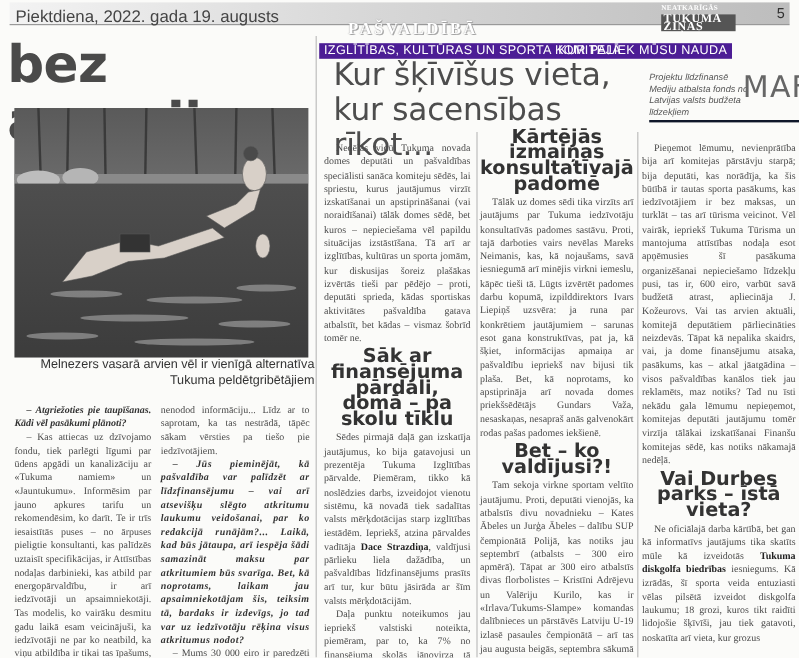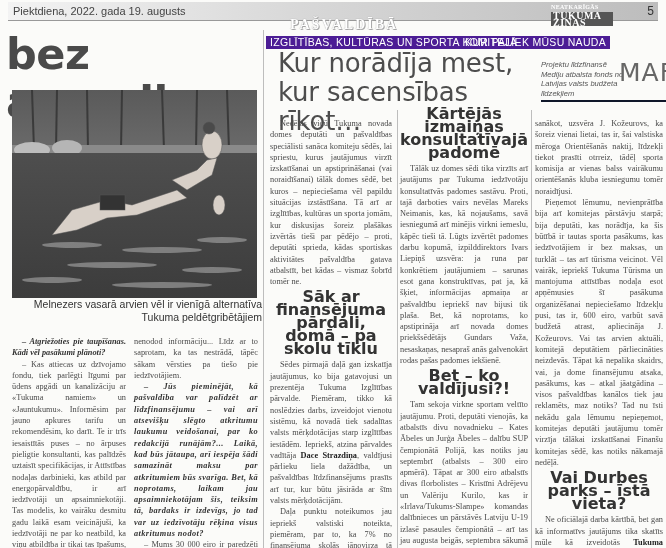--- a/index.html
+++ b/index.html
@@ -7,21 +7,21 @@
   body { position: relative; font-family: "Liberation Serif", serif; color: #3a3a3a; }
 
   
   .masthead {
     position: absolute; left: 8px; top: 2px; width: 650px; height: 19px;
     background: linear-gradient(to right, #f3f3f3 0%, #d8d8d8 45%, #bdbdbd 100%);
     border-bottom: 1px solid #999;
   }
   .masthead .date {
     position: absolute; left: 5px; top: 3px;
-    font-family: "Liberation Sans", sans-serif; font-size: 11px; color: #444;
+    font-family: "Liberation Sans", sans-serif; font-size: 14px; color: #444;
   }
   .masthead .brand {
     position: absolute; left: 282px; top: -1px;
     font-family: "Liberation Serif", serif; font-size: 14px; letter-spacing: 2px;
     color: #fff; font-weight: bold; text-shadow: 0 0 1px #888, 1px 1px 0 #aaa; margin-top: 16px;
   }
   .masthead .logo {
     position: absolute; left: 543px; top: 2px; width: 62px; height: 15px;
     line-height: 7px; font-family: "Liberation Serif", serif; font-weight: bold; color: #fff;
   }
@@ -167,21 +167,21 @@
 </div>
 
 <div class="vsep" style="left:263px; top:30px; height:518px;"></div>
 
 <div class="section-bar">
   <span class="left">IZGLĪTĪBAS, KULTŪRAS UN SPORTA KOMITEJĀ</span>
   <span class="right">KUR PALIEK MŪSU NAUDA</span>
 </div>
 
 <div class="right-headline">
-  <div>Kur norādīja mest,</div>
+  <div>Kur šķīvīšus vieta,</div>
   <div>kur sacensības rīkot…</div>
 </div>
 
 <div class="maf-box">
   <div class="note">Projektu līdzfinansē Mediju atbalsta fonds no Latvijas valsts budžeta līdzekļiem</div>
   <div class="maf">MAF</div>
 </div>
 
 <div class="col-text" style="left:270px; top:118px; width:122px;">
   <p>Nedēļas vidū Tukuma novada domes deputāti un pašvaldības speciālisti sanāca komiteju sēdēs, lai spriestu, kurus jautājumus virzīt izskatīšanai un apstiprināšanai (vai noraidīšanai) tālāk domes sēdē, bet kuros – nepieciešama vēl papildu situācijas izstāstīšana. Tā arī ar izglītības, kultūras un sporta jomām, kur diskusijas šoreiz plašākas izvērtās tieši par pēdējo – proti, deputāti sprieda, kādas sportiskas aktivitātes pašvaldība gatava atbalstīt, bet kādas – vismaz šobrīd tomēr ne.</p>
@@ -195,17 +195,16 @@
 <div class="col-text" style="left:400px; top:107px; width:128px;">
   <div class="sub" style="margin-top:0">Kārtējās izmaiņas konsultatīvajā padomē</div>
   <p>Tālāk uz domes sēdi tika virzīts arī jautājums par Tukuma iedzīvotāju konsultatīvās padomes sastāvu. Proti, tajā darboties vairs nevēlas Mareks Neimanis, kas, kā nojaušams, savā iesniegumā arī minējis virkni iemeslu, kāpēc tieši tā. Lūgts izvērtēt padomes darbu kopumā, izpilddirektors Ivars Liepiņš uzsvēra: ja runa par konkrētiem jautājumiem – sarunas esot gana konstruktīvas, pat ja, kā šķiet, informācijas apmaiņa ar pašvaldību iepriekš nav bijusi tik plaša. Bet, kā noprotams, ko apstiprināja arī novada domes priekšsēdētājs Gundars Važa, nesaskaņas, nesapraš anās galvenokārt rodas pašas padomes iekšienē.</p>
   <div class="sub">Bet – ko valdījusi?!</div>
   <p>Tam sekoja virkne sportam veltīto jautājumu. Proti, deputāti vienojās, ka atbalstīs divu novadnieku – Kates Ābeles un Jurģa Ābeles – dalību SUP čempionātā Polijā, kas notiks jau septembrī (atbalsts – 300 eiro apmērā). Tāpat ar 300 eiro atbalstīs divas florbolistes – Kristīni Adrējevu un Valēriju Kurilo, kas ir «Irlava/Tukums-Slampe» komandas dalībnieces un pārstāvēs Latviju U-19 izlasē pasaules čempionātā – arī tas jau augusta beigās, septembra sākumā notiks Polijā. Mazliet gan deputāti padiskutēja un, kā noprotams, arī sporta komisijā neesot bijusi vienprātība par to, kāpēc pašvaldībai vēl valsts iz-</p>
 </div>
 
 <div class="vsep" style="left:531px; top:110px; height:438px;"></div>
 
 <div class="col-text" style="left:535px; top:118px; width:128px;">
-  <p style="text-indent:0">sanākot, uzsvēra J. Kožeurovs, ka šoreiz vienai lietai, tas ir, šai valstiska mēroga Orientēšanās naktij, līdzekļi tiekot prasīti otrreiz, tādēļ sporta komisija ar vienas balss vairākumu orientēšanās kluba iesniegumu tomēr noraidījusi.</p>
   <p>Pieņemot lēmumu, nevienprātība bija arī komitejas pārstāvju starpā; bija deputāti, kas norādīja, ka šis būtībā ir tautas sporta pasākums, kas iedzīvotājiem ir bez maksas, un turklāt – tas arī tūrisma veicinot. Vēl vairāk, iepriekš Tukuma Tūrisma un mantojuma attīstības nodaļa esot apņēmusies šī pasākuma organizēšanai nepieciešamo līdzekļu pusi, tas ir, 600 eiro, varbūt savā budžetā atrast, apliecināja J. Kožeurovs. Vai tas arvien aktuāli, komitejā deputātiem pārliecināties neizdevās. Tāpat kā nepalika skaidrs, vai, ja dome finansējumu atsaka, pasākums, kas – atkal jāatgādina – visos pašvaldības kanālos tiek jau reklamēts, maz notiks? Tad nu īsti nekādu gala lēmumu nepieņemot, komitejas deputāti jautājumu tomēr virzīja tālākai izskatīšanai Finanšu komitejas sēdē, kas notiks nākamajā nedēļā.</p>
   <div class="sub">Vai Durbes parks – īstā vieta?</div>
   <p><span>Ne oficiālajā darba kārtībā, bet gan kā informatīvs jautājums tika skatīts mūle kā izveidotās</span> <b>Tukuma diskgolfa biedrības</b><span> iesniegums. Kā izrādās, šī sporta veida entuziasti vēlas pilsētā izveidot diskgolfa laukumu; 18 grozi, kuros tikt raidīti lidojošie šķīvīši, jau tiek gatavoti, noskatīta arī vieta, kur grozus</span></p>
 </div>
 
 </body></html>

